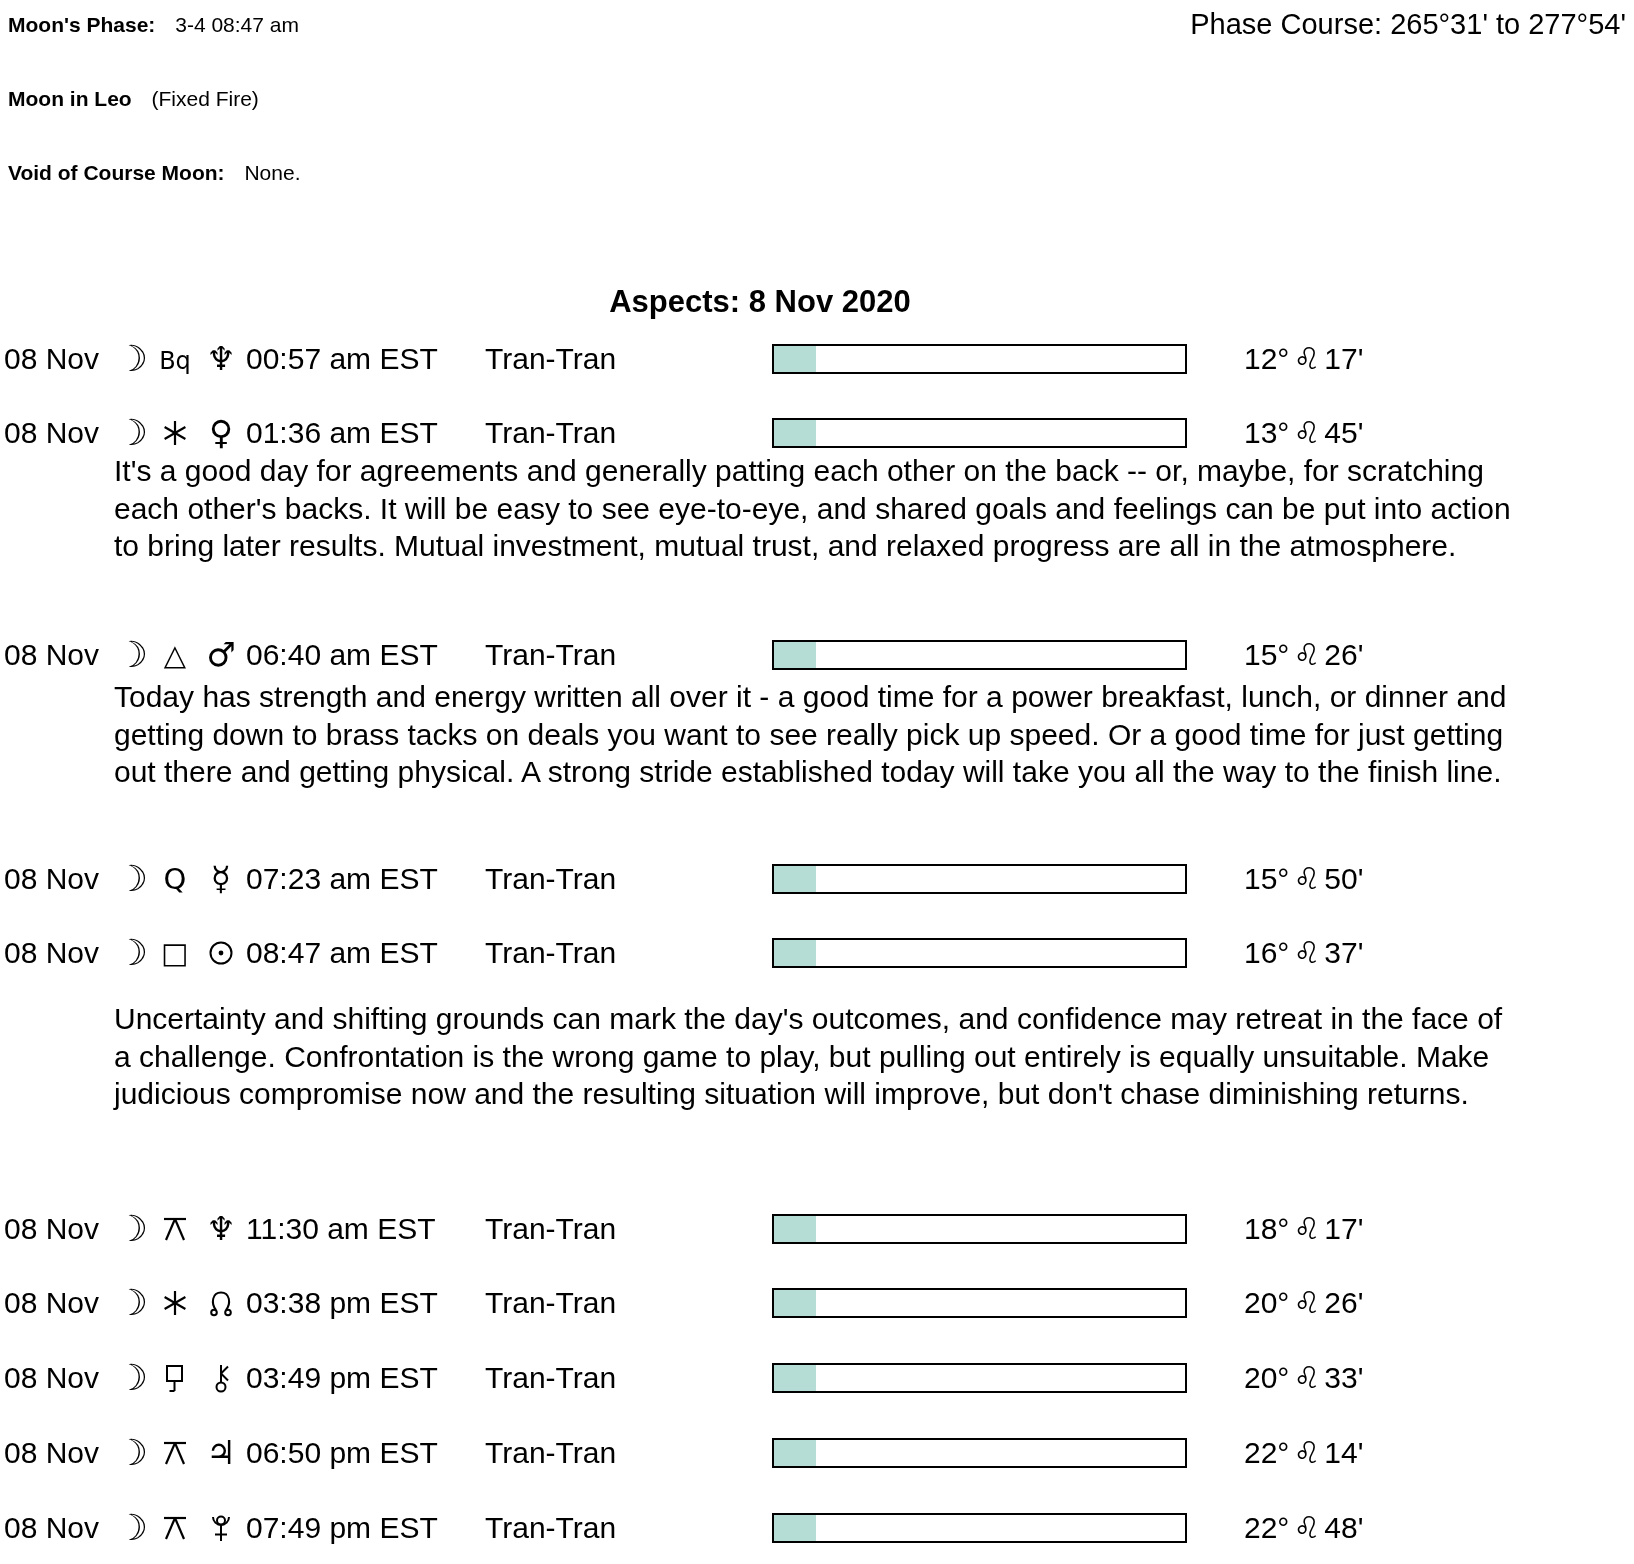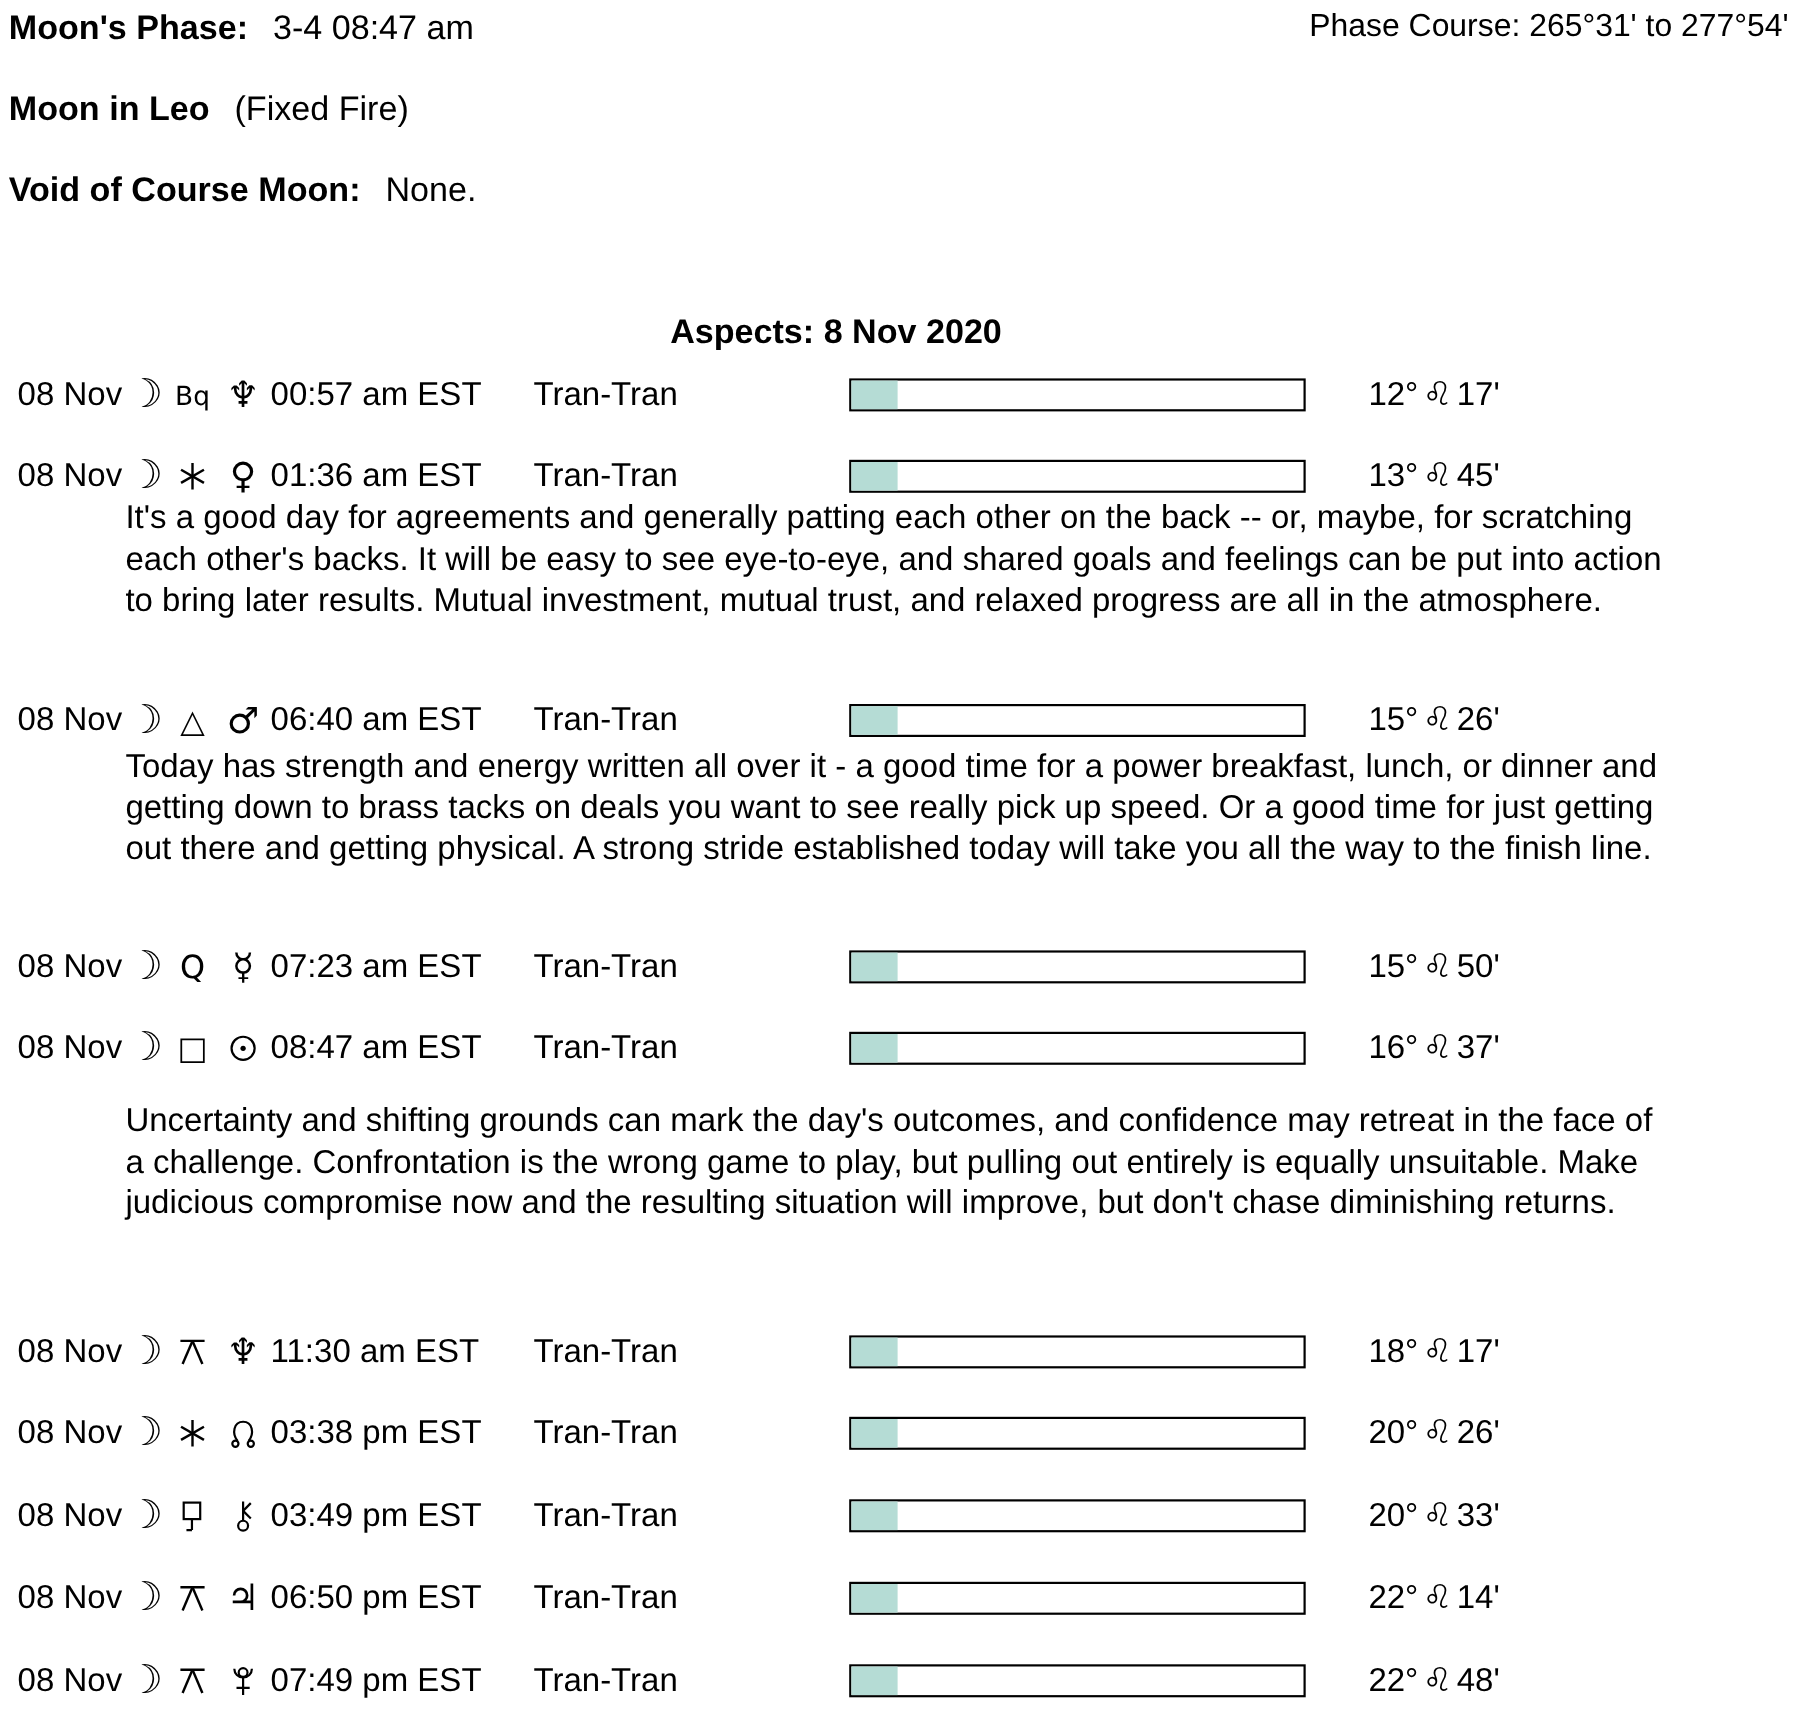--- a/index.html
+++ b/index.html
@@ -2,35 +2,35 @@
 <html><head>
 <meta charset="utf-8">
 <style>
   html,body{margin:0;padding:0;}
   body{
     width:1634px;height:1564px;position:relative;overflow:hidden;
     background:#ffffff;color:#000000;
     font-family:"Liberation Sans","DejaVu Sans",sans-serif;
   }
   
-  .hline{position:absolute;left:8px;font-size:31px;line-height:34px;white-space:nowrap;}
+  .hline{position:absolute;left:8px;font-size:21px;line-height:34px;white-space:nowrap;}
   .hline .lbl{font-weight:bold;}
   .hline .val{margin-left:14px;}
   .line1{top:8px;} .line2{top:82px;} .line3{top:156px;}
   .phase-angle{position:absolute;top:8px;right:8px;font-size:29px;white-space:nowrap;}
   .phase-angle .val{}
   
   .atitle{position:absolute;top:284px;left:0;width:1520px;text-align:center;
           font-size:31px;font-weight:bold;}
   
   .row{position:absolute;left:0;width:1634px;height:30px;font-size:30px;line-height:30px;white-space:nowrap;}
   .r1{top:344px;} .r2{top:418px;} .r3{top:640px;} .r4{top:864px;} .r5{top:938px;}
   .r6{top:1214px;} .r7{top:1288px;} .r8{top:1363px;} .r9{top:1438px;} .r10{top:1513px;}
   .c{position:absolute;top:0;height:30px;}
-  .c.date{left:16px;}
+  .c.date{left:4px;}
   .c.moon{left:112px;width:40px;text-align:center;}
   .c.asp{left:152px;width:46px;text-align:center;}
   .c.planet{left:198px;width:46px;text-align:center;}
   .c.time{left:246px;}
   .c.type{left:485px;}
   .c.deg{left:1244px;}
   .glyph{font-family:"DejaVu Sans",sans-serif;display:inline-block;line-height:30px;}
   .moong{font-size:36px;}
   .planetg{font-size:33px;}
   .aspg{font-size:29px;}

